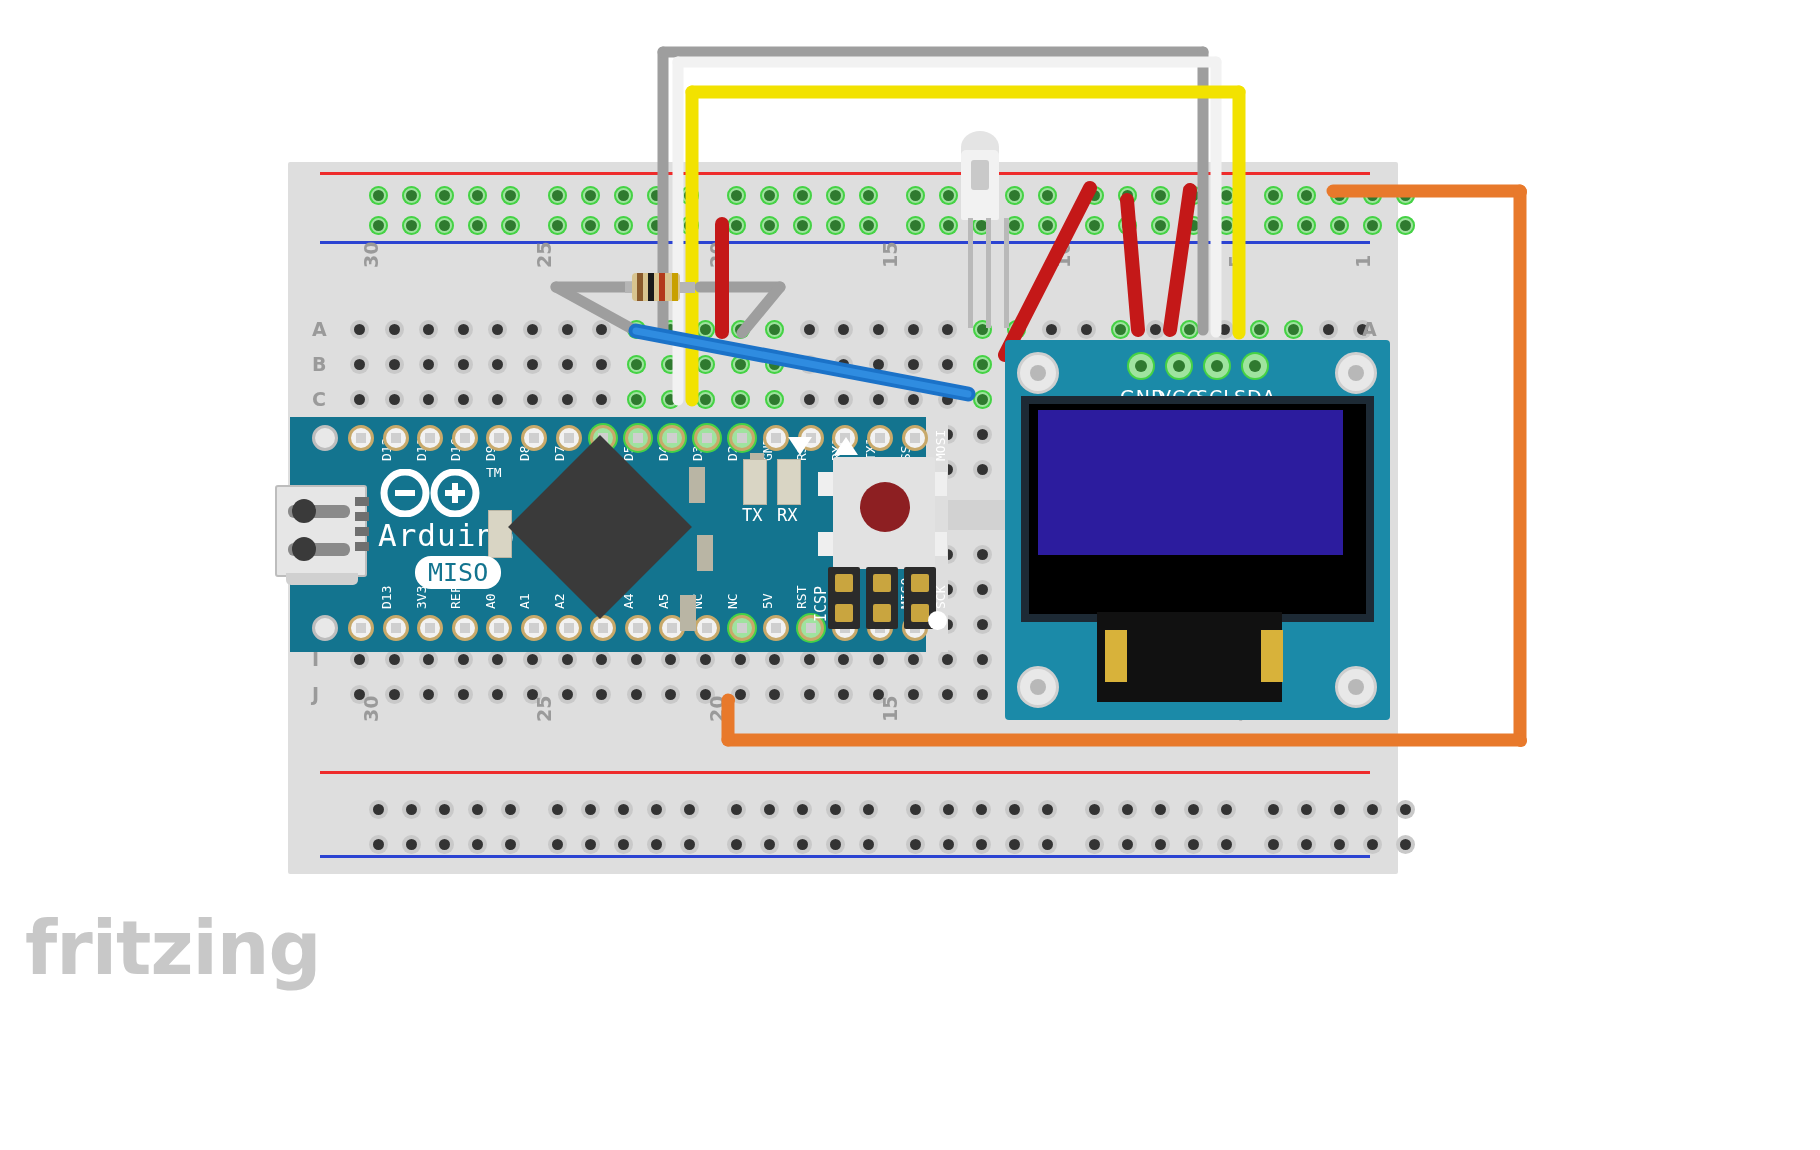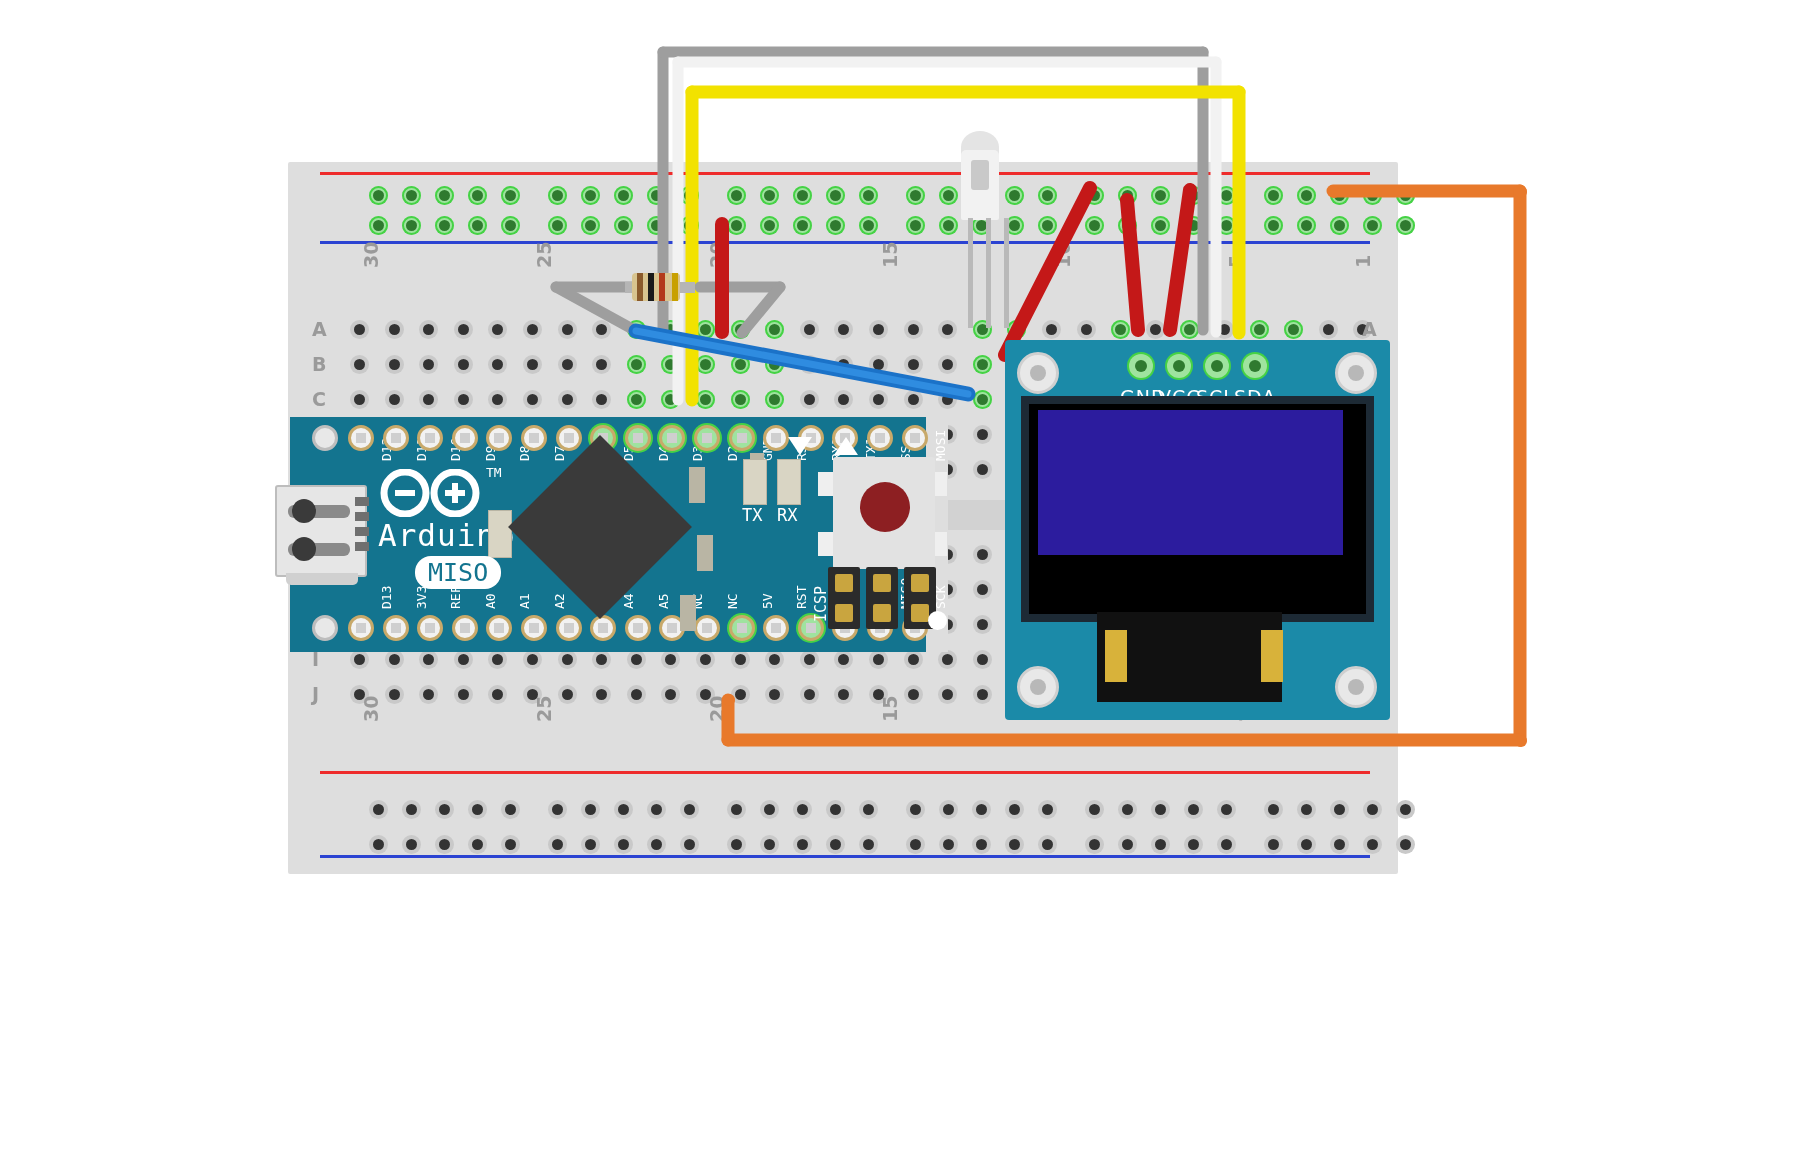--- a/index.html
+++ b/index.html
@@ -1748,18 +1748,19 @@
       </div>
 
     <div class="screen-bezel"></div>
     <div class="screen"></div>
     <div class="screen-on"></div>
     <div class="flex"></div>
     <div class="flexpad" style="left:100px; top:290px;"></div>
     <div class="flexpad" style="left:256px; top:290px;"></div>
   </div>
 
+  <div id="fz">fritzing</div>
 
 <div style="position:absolute; left:1328px; top:186px; width:12px; height:12px; border-radius:50%; background:#e8792b;"></div>
     <div style="position:absolute; left:723px; top:694px; width:12px; height:12px; border-radius:50%; background:#e8792b;"></div>
     <div style="position:absolute; left:1515px; top:186px; width:12px; height:12px; border-radius:50%; background:#e8792b;"></div>
     <div style="position:absolute; left:1515px; top:735px; width:12px; height:12px; border-radius:50%; background:#e8792b;"></div>
   </div>
 
 </body></html>

